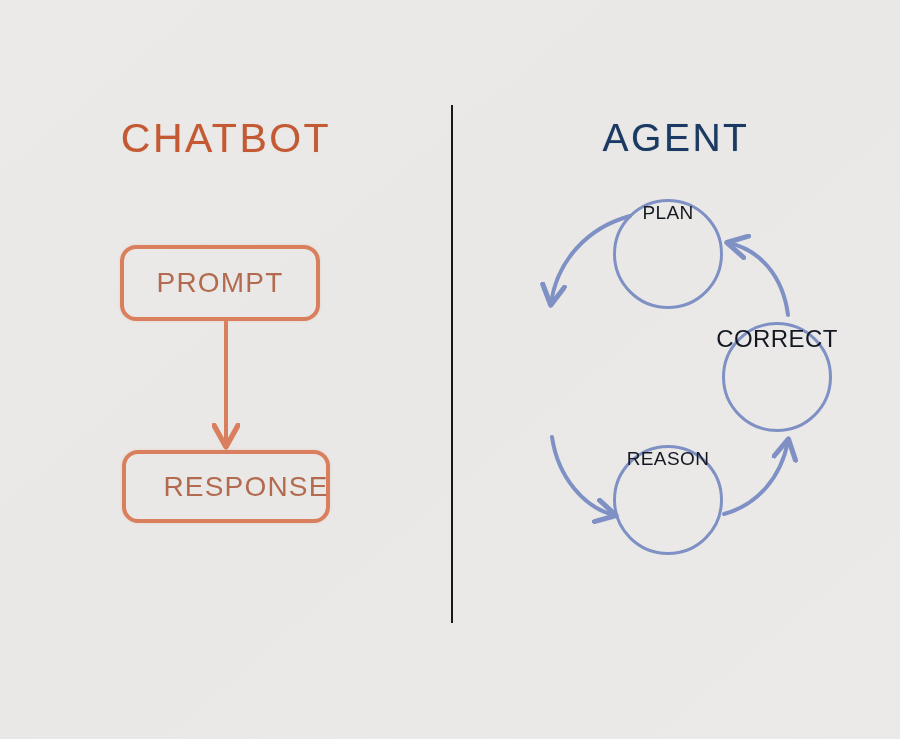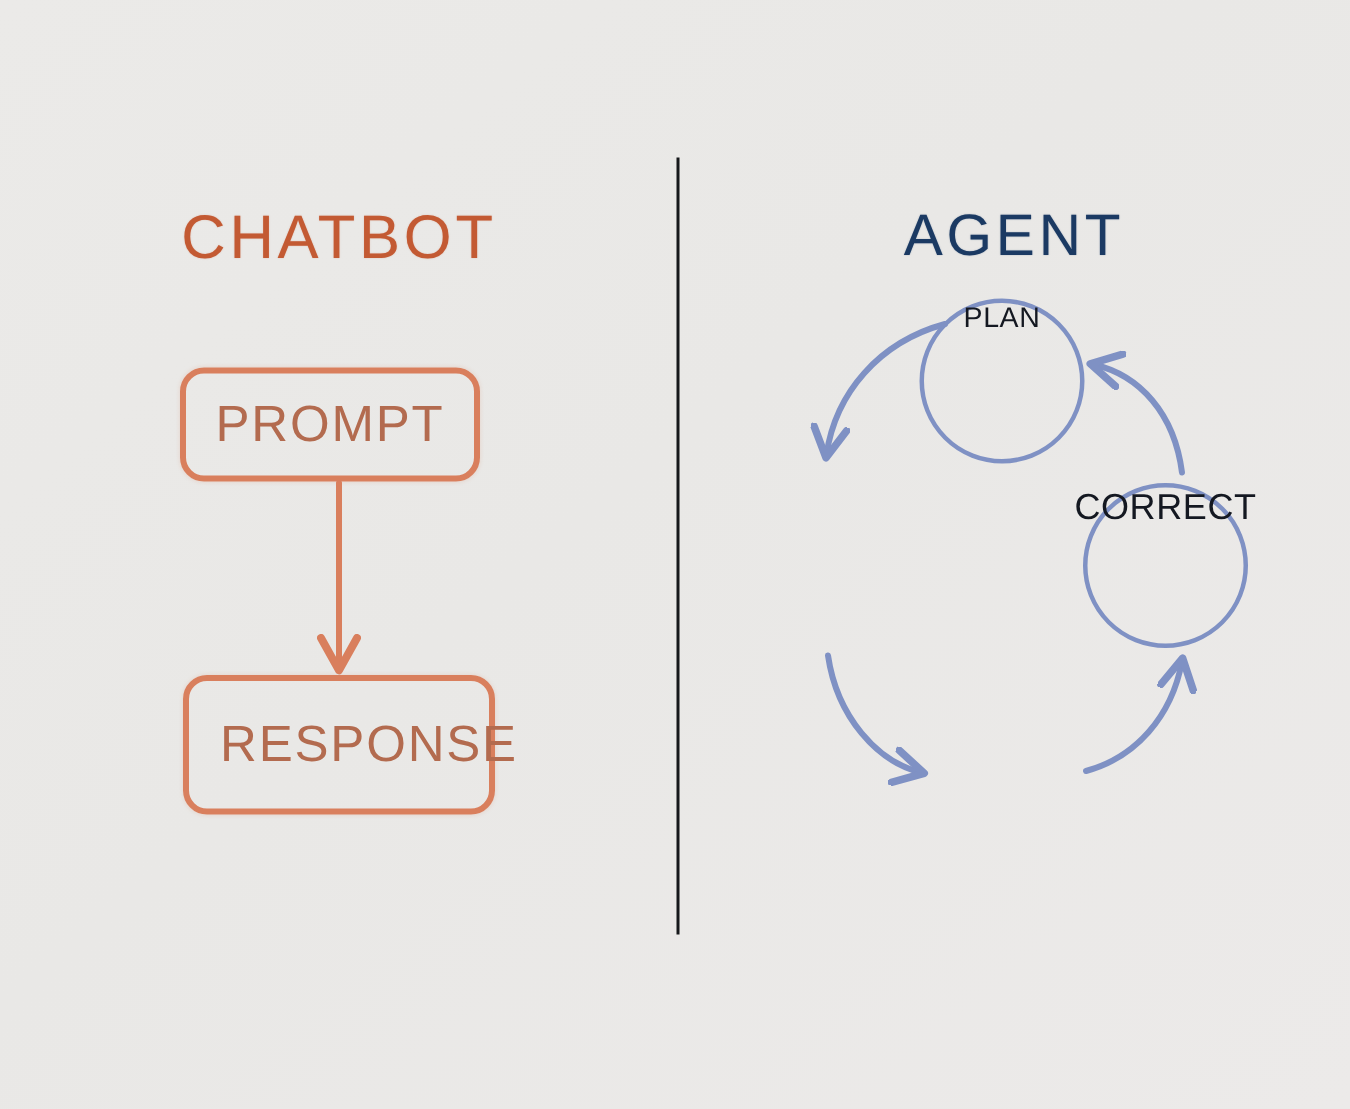--- a/index.html
+++ b/index.html
@@ -21,21 +21,20 @@
     background: linear-gradient(140deg, #ebeae8 0%, #e9e8e6 45%, #eceae9 100%);
   }
 
   
   .col-title {
     position: absolute;
     font-weight: 400;
     letter-spacing: 2.5px;
     white-space: nowrap;
     line-height: 1;
-    margin-top: 20px;
   }
   #chatbot-title {
     left: 0;
     width: 452px;
     top: 118px;
     text-align: center;
     font-size: 41px;
     color: #c35a33;
     text-shadow: 0 0 1px rgba(195,90,51,0.35);
   }
@@ -63,35 +62,35 @@
   .flow-box {
     position: absolute;
     box-sizing: border-box;
     border: 4px solid #d97f5d;
     border-radius: 16px;
     background: transparent;
     display: flex;
     align-items: center;
     justify-content: center;
     color: #b36b4f;
-    font-size: 34px;
+    font-size: 28px;
     letter-spacing: 1.2px;
     box-shadow: 0 0 3px rgba(217,127,93,0.22);
   }
   #prompt-box {
     left: 120px;
     top: 245px;
     width: 200px;
     height: 76px;
   }
   #response-box {
     left: 122px;
     top: 450px;
     width: 208px;
-    height: 93px;
+    height: 73px;
     padding-left: 40px;
   }
 
   
   svg.layer {
     position: absolute;
     left: 0;
     top: 0;
     width: 900px;
     height: 739px;
@@ -158,20 +157,23 @@
 
   <div class="node-circle" id="node-plan">
     <span class="node-label">PLAN</span>
   </div>
 
 
   <div class="node-circle" id="node-correct">
     <span class="node-label">CORRECT</span>
   </div>
 
+  <div class="node-circle" id="node-reason">
+    <span class="node-label">REASON</span>
+  </div>
 
   <svg class="layer" viewBox="0 0 900 739">
 
     <g>
       <path d="M 630 216 C 586 228 557 262 551 303" fill="none" stroke="#7f91c4" stroke-width="4" stroke-linecap="round" marker-end="url(#arrow-blue)"></path>
     </g>
 
     <g>
       <path d="M 552 437 C 558 478 585 508 614 515" fill="none" stroke="#7f91c4" stroke-width="4" stroke-linecap="round" marker-end="url(#arrow-blue)"></path>
     </g>

